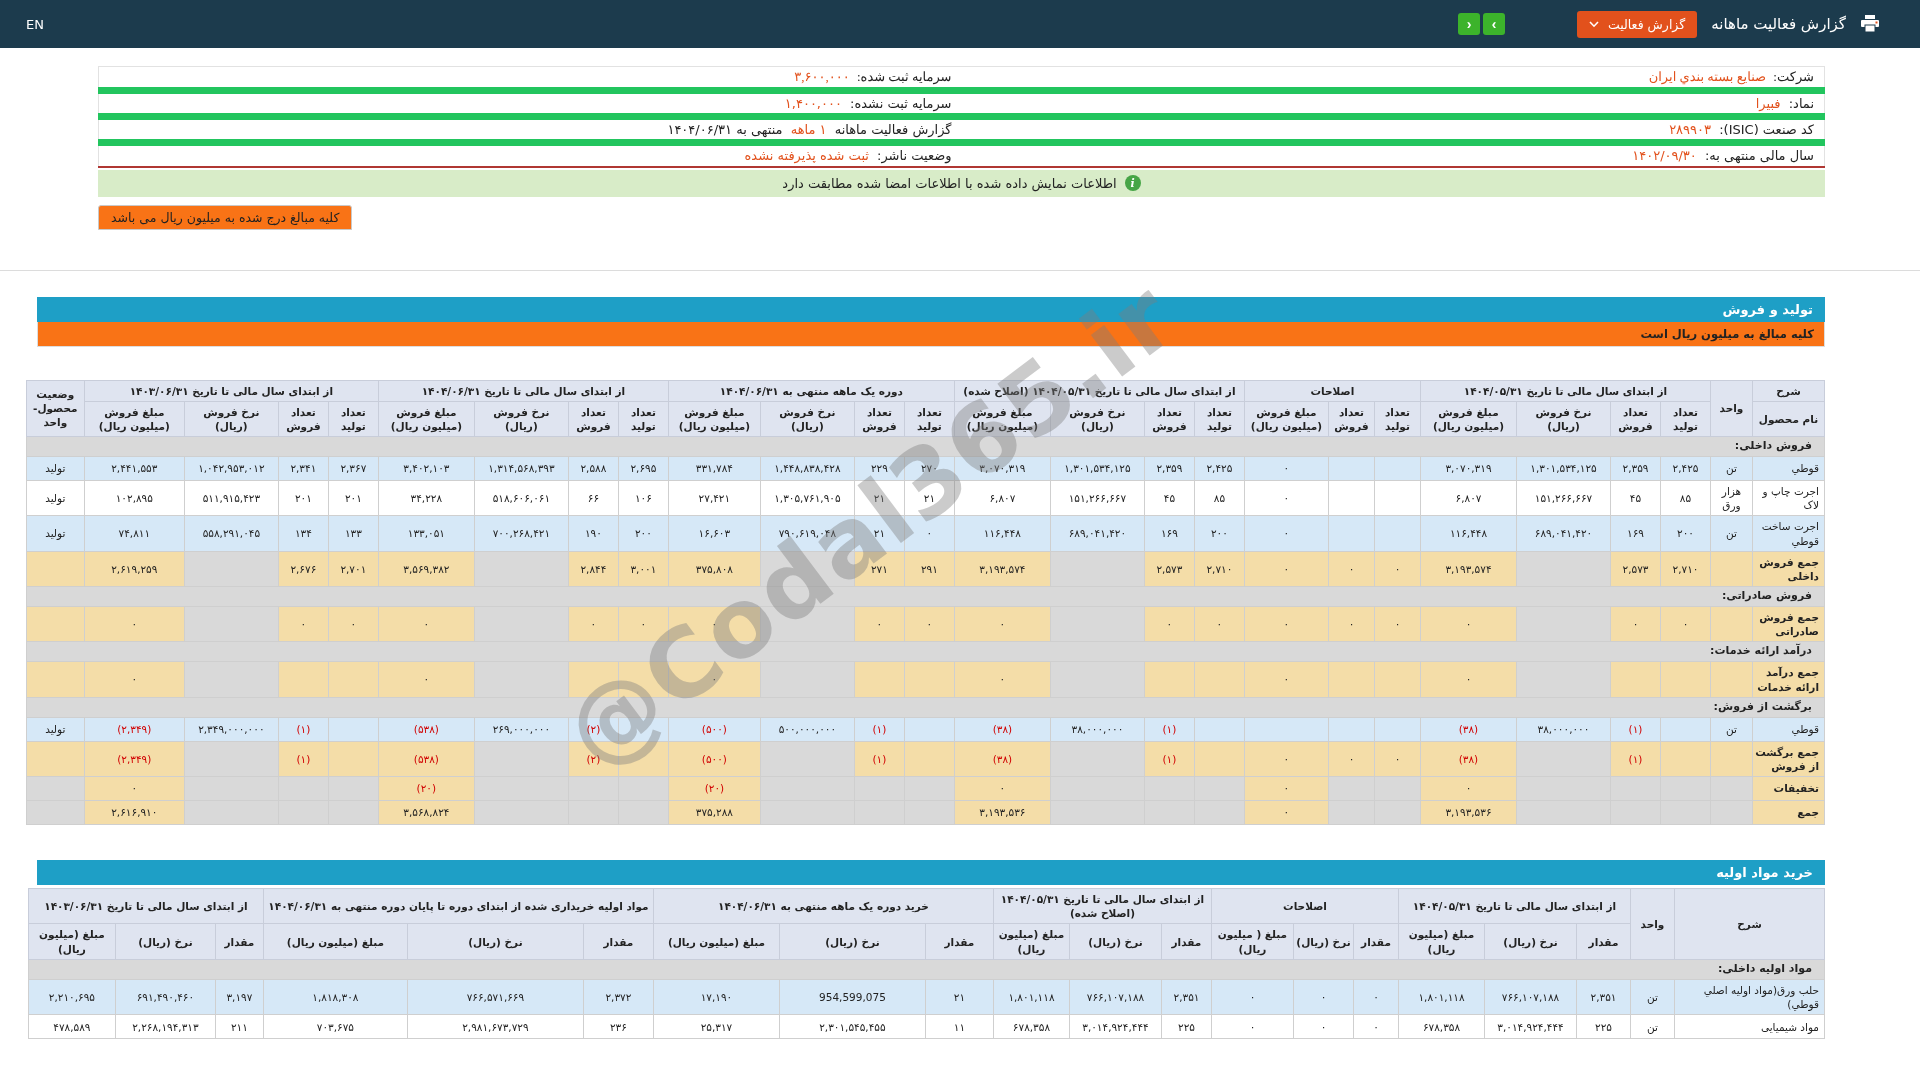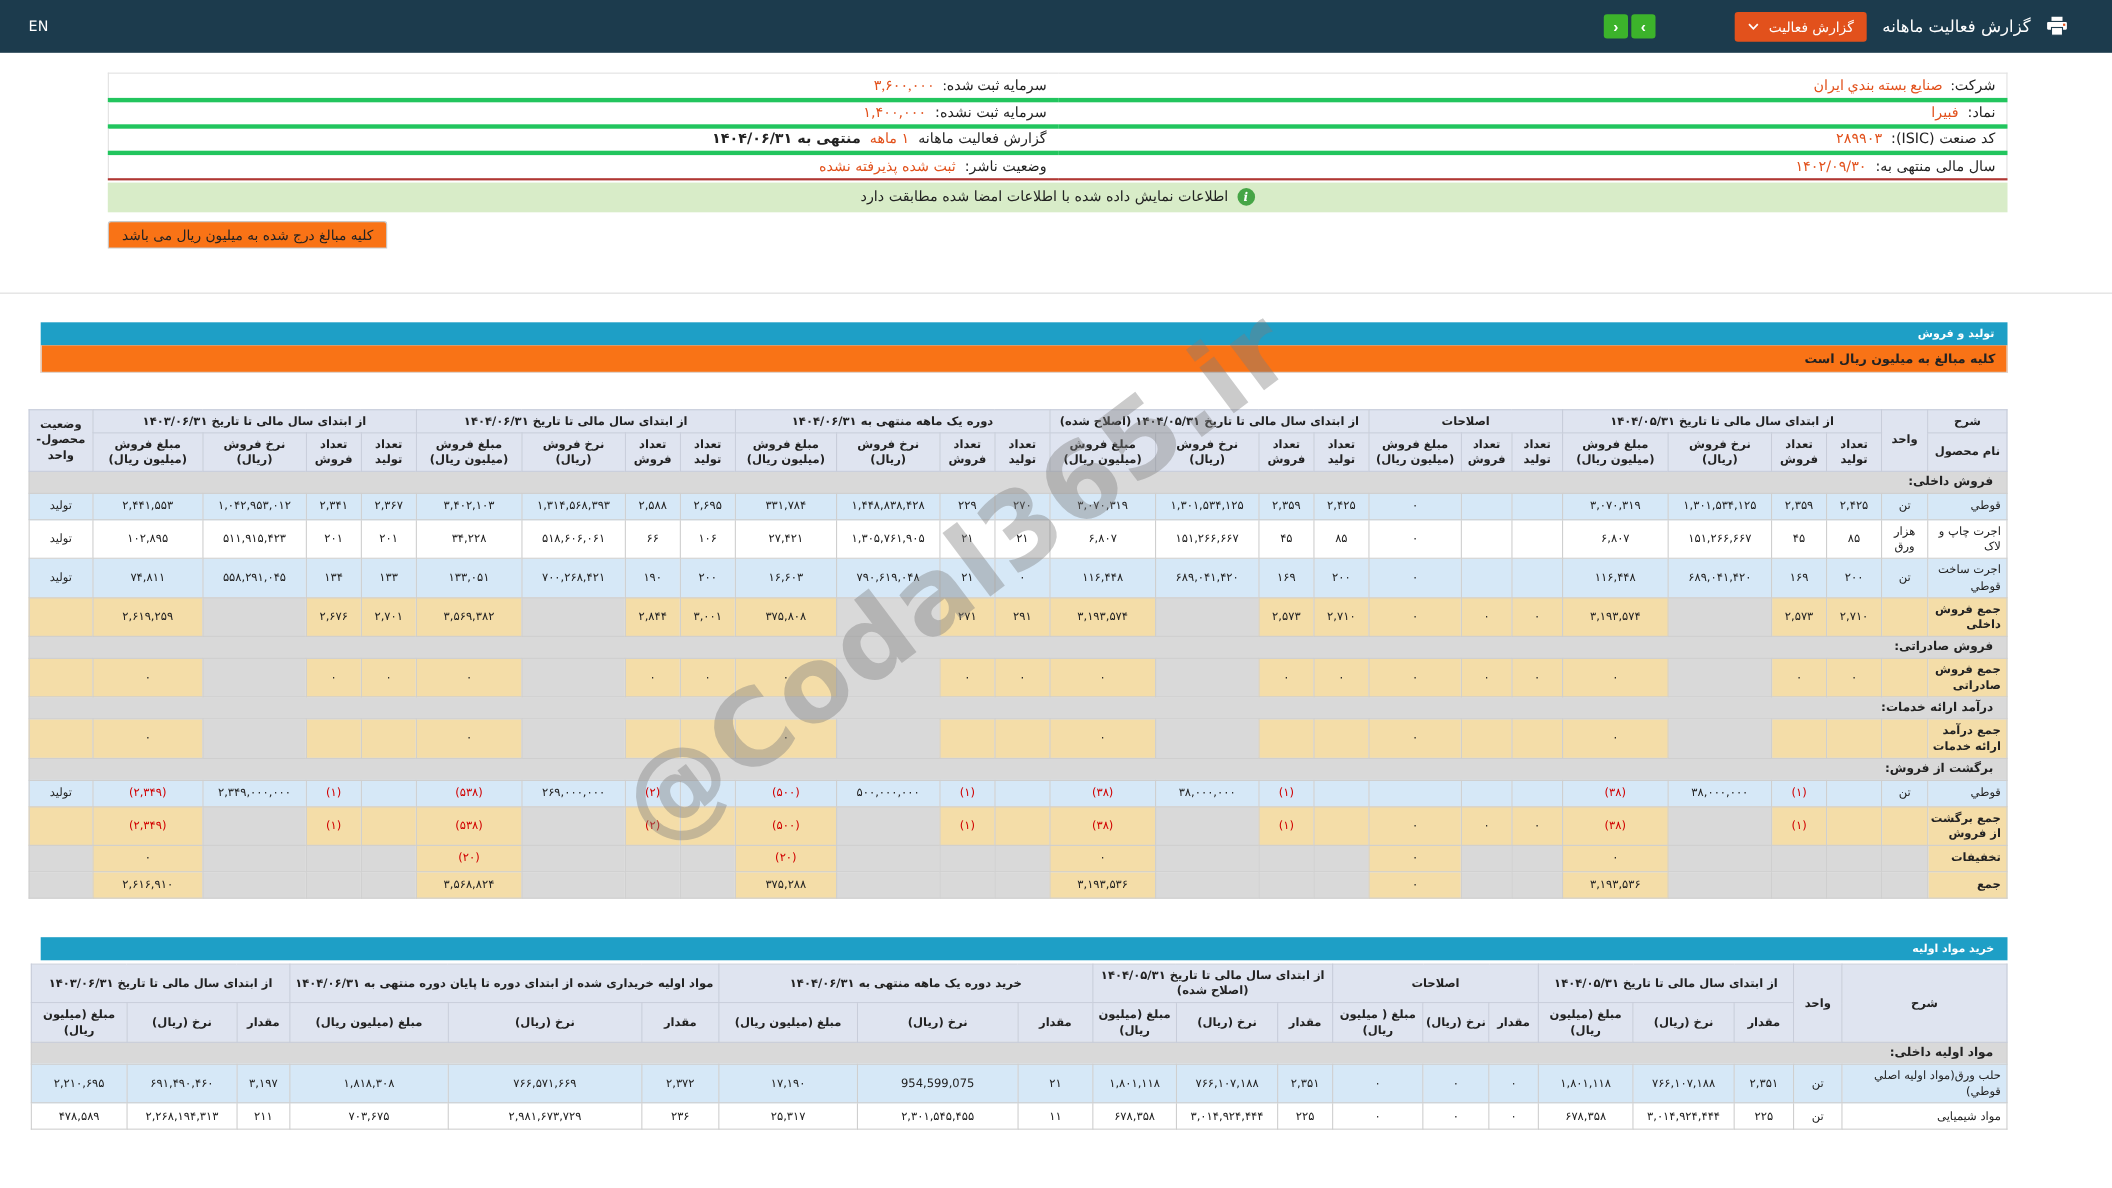--- a/index.html
+++ b/index.html
@@ -14,35 +14,35 @@
   .report-dd { background:#e2511c; color:#fff; border:none; border-radius:3px; font-family:"DejaVu Sans",sans-serif;
                font-size:12.5px; padding:6px 12px; display:flex; align-items:center; gap:9px; cursor:pointer; }
   .nav-group { display:flex; gap:3px; margin-right:58px; }
   .nav-btn { width:22px; height:22px; background:#3cb32b; color:#fff; border:none; border-radius:3px;
              font-size:14px; font-weight:bold; line-height:1; cursor:pointer; display:flex; align-items:center; justify-content:center; }
   .en-link { margin-right:auto; color:#fff; font-size:13px; cursor:pointer; }
 
   
   .header-area { padding:18px 95px 40px 98px; border-bottom:1px solid #dcdcdc; }
   .info-table { width:100%; border-collapse:collapse; border:1px solid #e2e2e2; border-bottom:2px solid #b03733; }
-  .info-table td { width:50%; padding:2px 10px; height:24px; font-size:13px; border-top:4px solid #22c55e; }
+  .info-table td { width:50%; padding:2px 10px; height:24px; font-size:13px; border-top:7px solid #22c55e; }
   .info-table tr:first-child td { border-top:none;font-family:Liberation Serif, serif; }
   .lbl { color:#222; }
   .val { color:#e2511c; margin-right:4px; }
-  .sfx { color:#222; margin-right:4px;font-weight:bold; }
+  .sfx { color:#222; margin-right:4px; }
   .green-banner { margin-top:2px; height:27px; background:#d8ecc8; display:flex; align-items:center; justify-content:center;
                   gap:8px; font-size:13px; }
   .info-icon { width:16px; height:16px; border-radius:50%; background:#46a546; color:#fff; font-size:11px; font-weight:bold;
                font-family:"DejaVu Serif",serif; font-style:italic; display:flex; align-items:center; justify-content:center; flex:0 0 16px; }
   .note-tab { margin:8px auto 0 0; width:max-content; border:1px solid #c9c9c9; border-radius:3px 3px 0 0;
               background:#f97316; padding:4px 12px; font-size:12.5px; }
 
   
   .content { padding:26px 95px 0 37px; }
-  .section-bar { background:#1e9fc6; color:#fff; font-weight:bold; font-size:10px; padding:5px 12px; }
+  .section-bar { background:#1e9fc6; color:#fff; font-weight:bold; font-size:13px; padding:5px 12px; }
   .section-sub { background:#f97316; border:1px solid #ddd; border-top:0; padding:5px 10px; font-size:11.5px; font-weight:bold; }
   .data-table { width:100%; border-collapse:collapse; table-layout:fixed; background:#fff; }
   #t1 { margin-top:33px; }
   .materials-section { margin-top:35px; }
   #t2 { margin-top:3px; }
   .data-table th { background:#dfe4f0; border:1px solid #c8cdda; padding:3px 2px; font-size:10.5px; font-weight:bold;
                    text-align:center; vertical-align:middle; line-height:1.35; word-wrap:break-word; }
   .data-table td { border:1px solid #cfcfcf; padding:3px 2px; font-size:10.5px; text-align:center; vertical-align:middle;
                    line-height:1.35; word-wrap:break-word; height:24px; }
   .data-table td.desc { text-align:right; padding-right:5px; }

